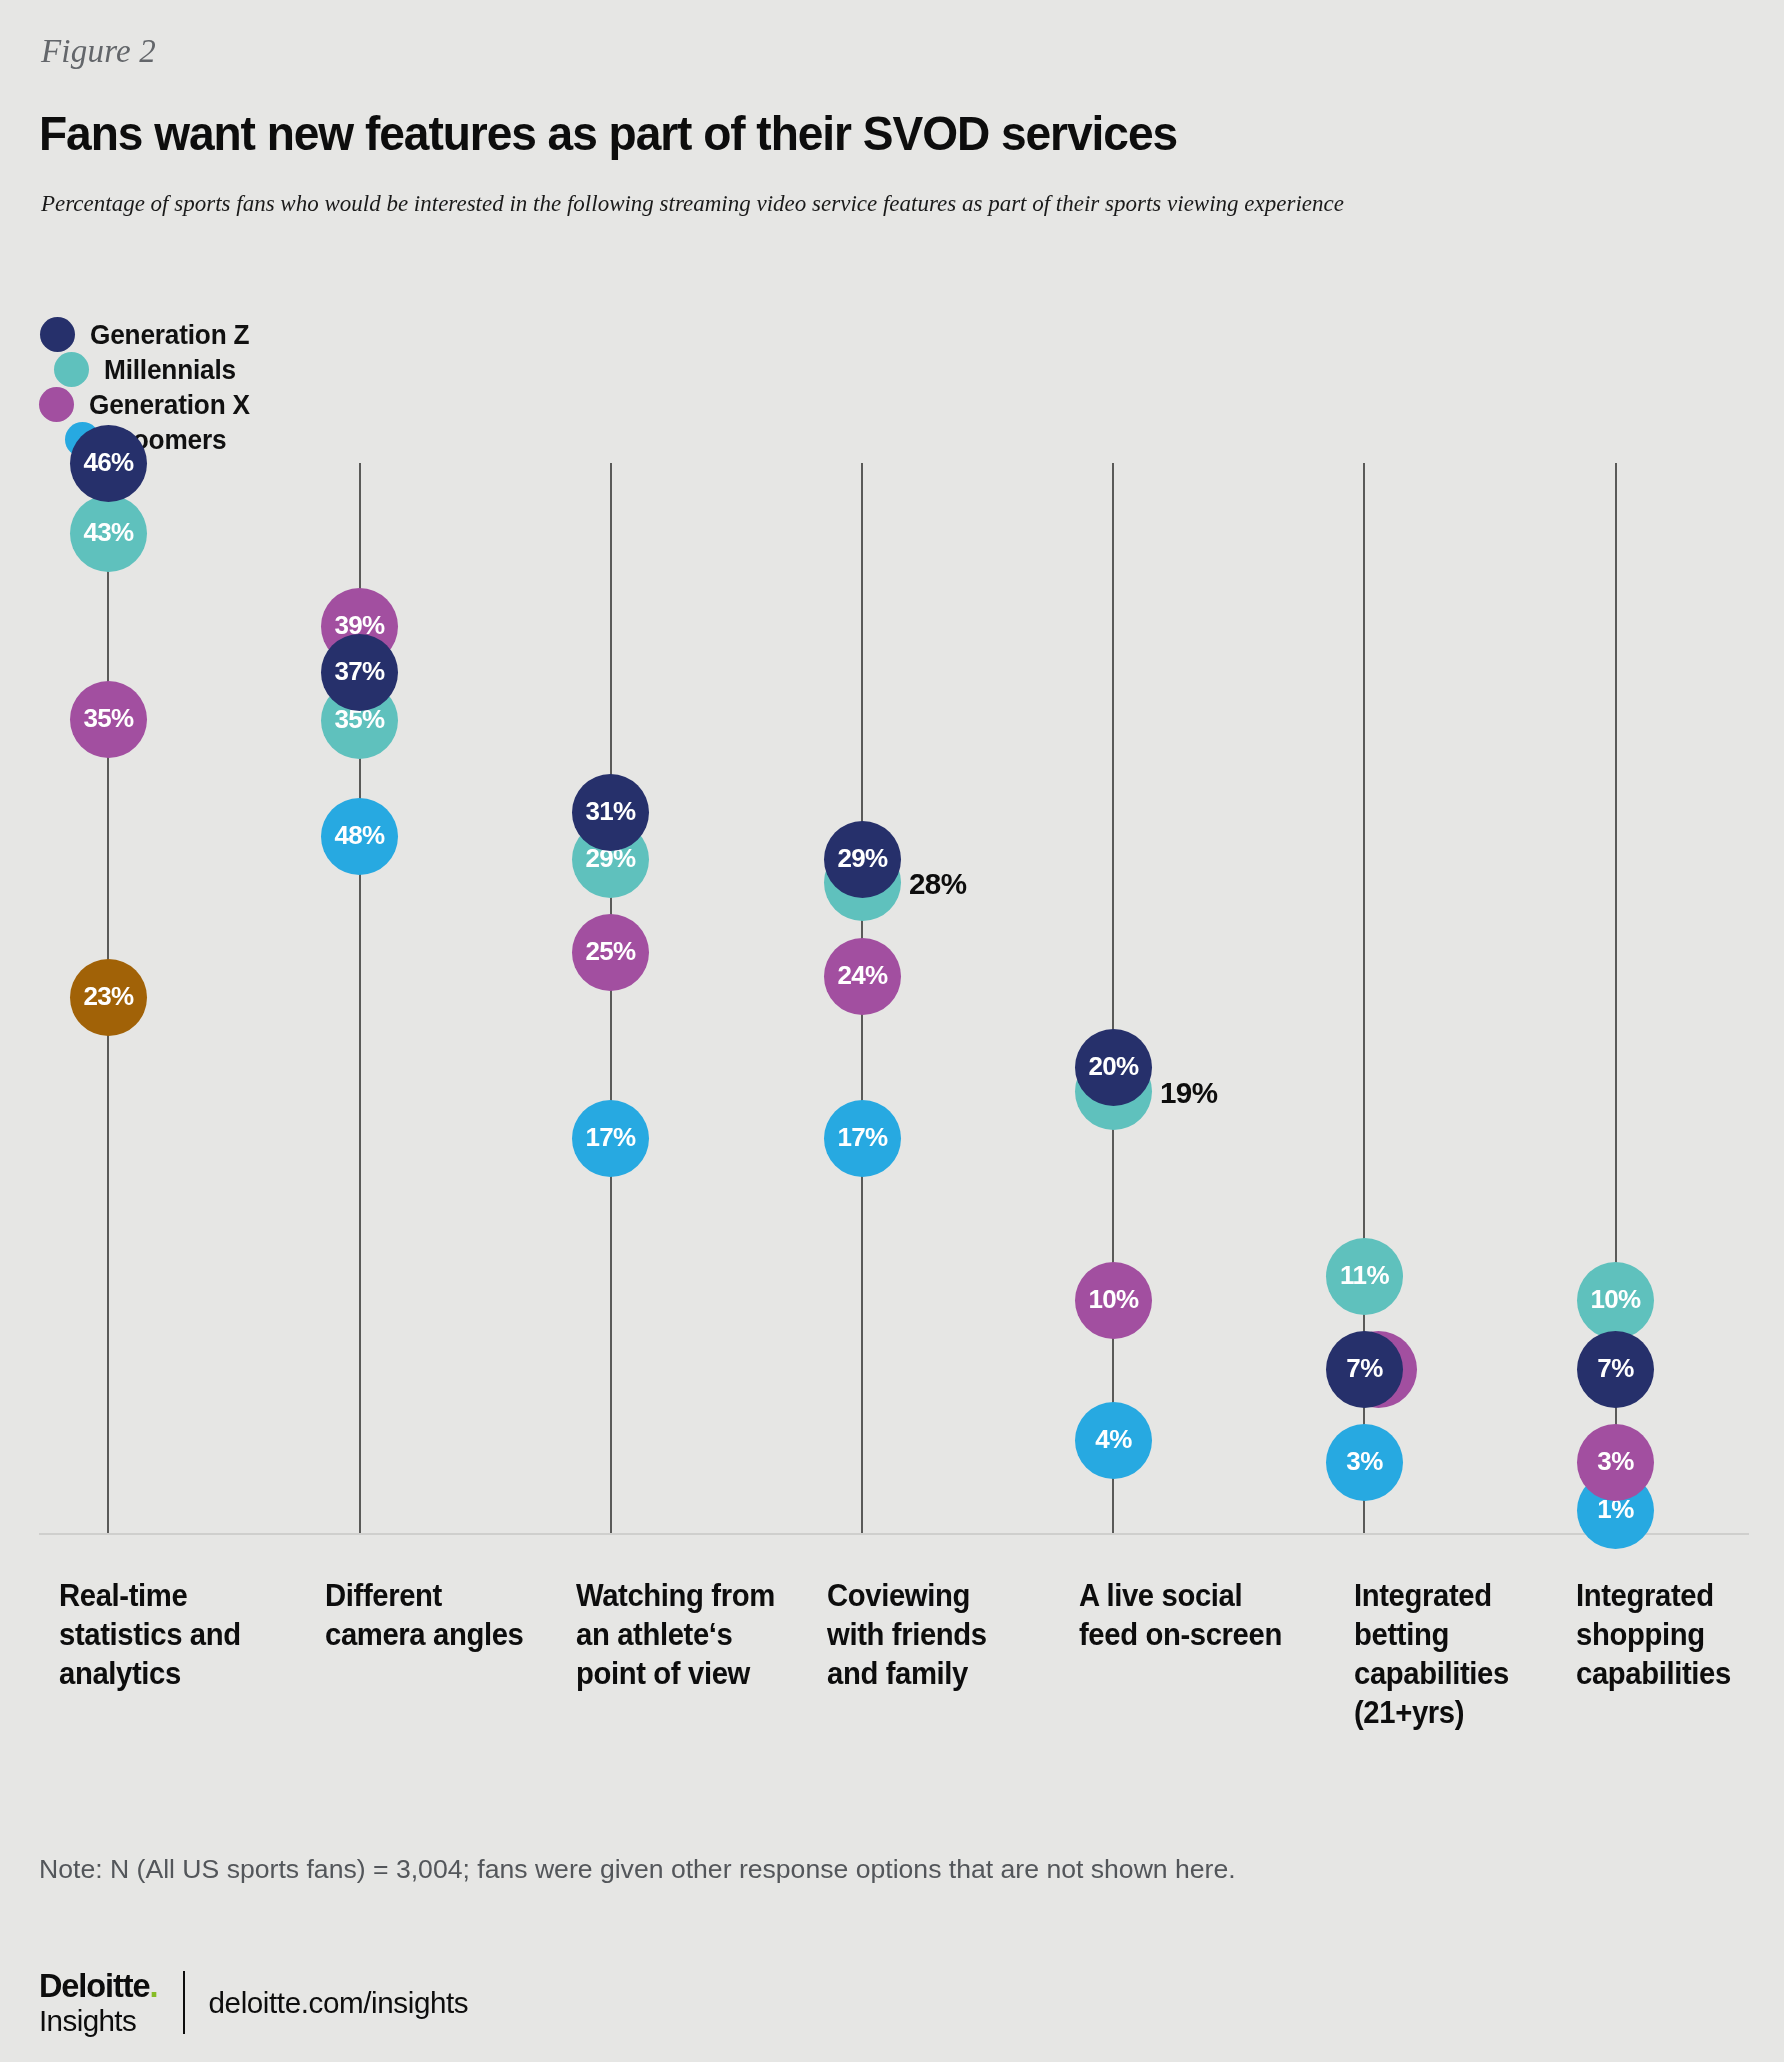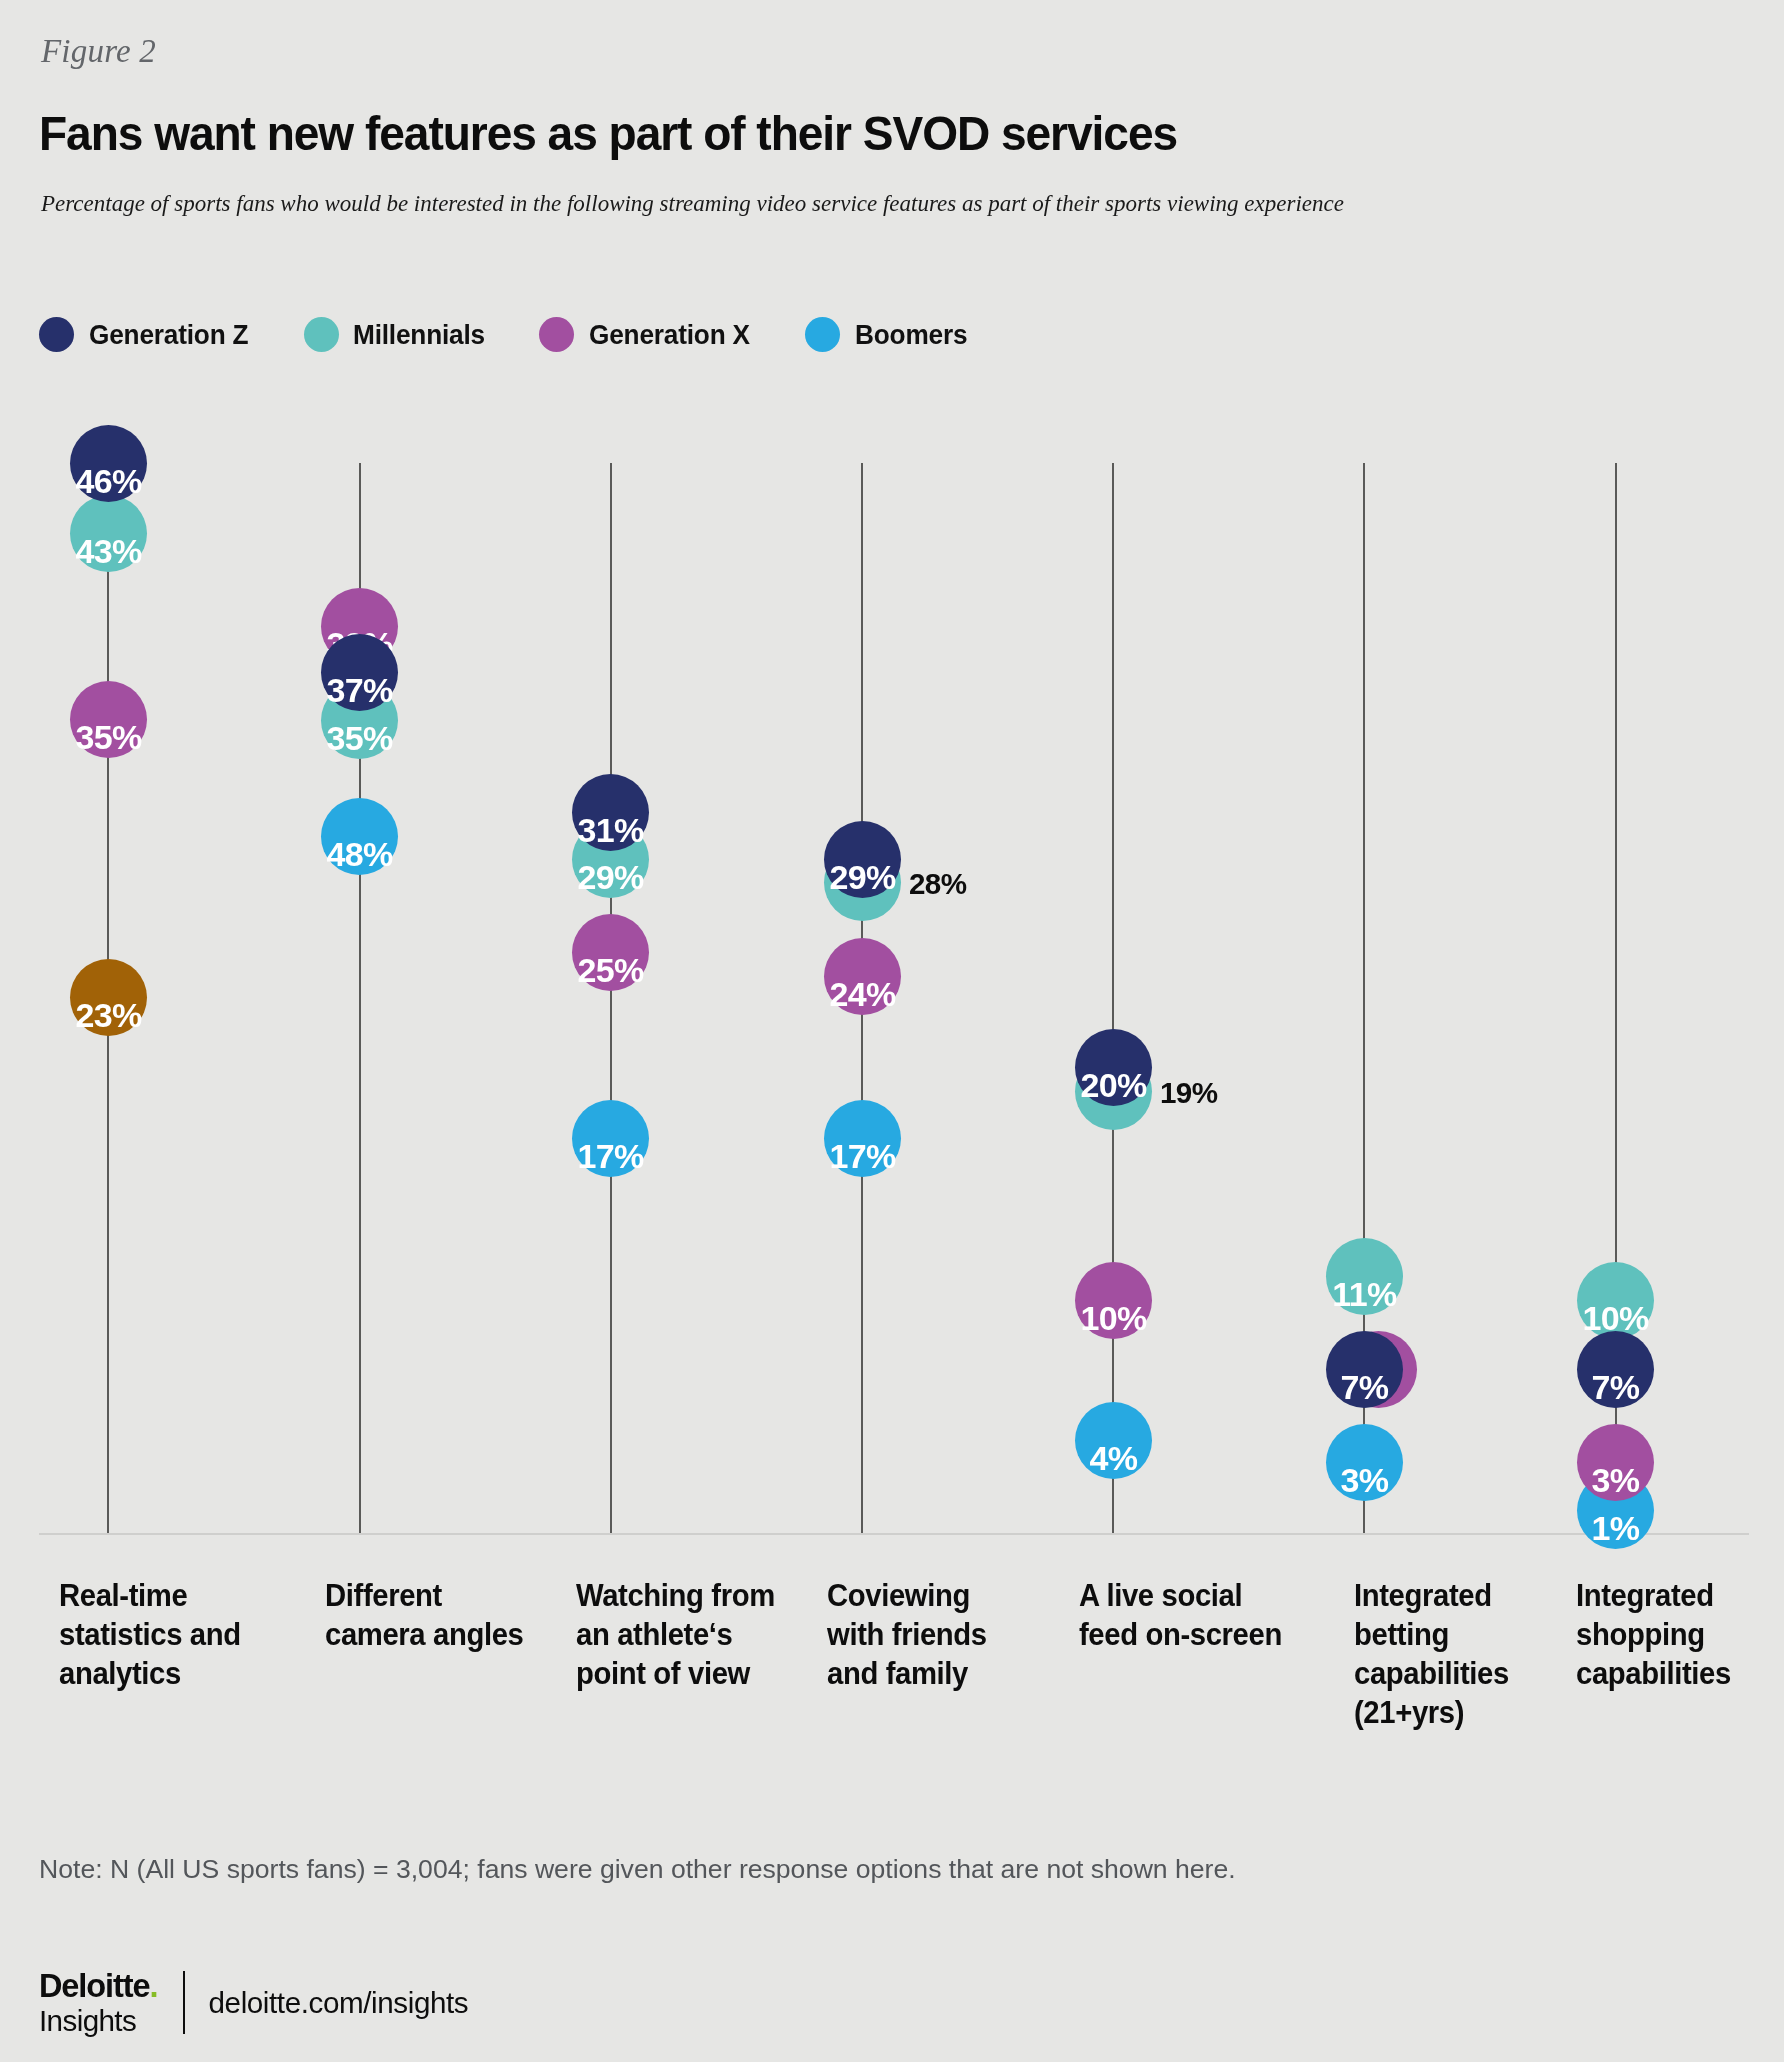--- a/index.html
+++ b/index.html
@@ -39,21 +39,21 @@
     font-family:"Liberation Serif", serif;
     font-style:italic;
     font-size:23px;
     line-height:1.33;
     color:#1a1a1a;
   }
 
   
   .legend{
     position:absolute;left:39px;top:317px;
-    display:flex;align-items:center;
+    display:flex;align-items:center;flex-direction:column;
   }
   .legend-item{display:flex;align-items:center;margin-right:47px;}
   .legend-dot{
     width:35px;height:35px;border-radius:50%;
     margin-right:14.8px;flex:0 0 auto;
   }
   .legend-text{
     font-weight:bold;font-size:27.6px;color:#111;
     letter-spacing:-0.2px;white-space:nowrap;
     transform:scaleX(.95);transform-origin:left center;
@@ -64,24 +64,24 @@
   .axis-baseline{
     position:absolute;left:39px;top:1533px;
     width:1710px;height:2px;background:#cfcfcd;
   }
   .col-line{
     position:absolute;width:2px;background:#5a5a58;top:463px;
   }
   .bubble{
     position:absolute;
     border-radius:50%;
-    display:flex;align-items:flex-end;justify-content:center;
+    display:flex;align-items:center;justify-content:center;
     color:#ffffff;
     font-weight:bold;
-    font-size:34px;
+    font-size:26px;
     letter-spacing:-0.6px;
     box-sizing:border-box;
   }
   .bubble span{transform:translateY(-1px);}
   .ext-label{
     position:absolute;
     font-weight:bold;font-size:29.6px;color:#0d0d0d;
     letter-spacing:-0.6px;white-space:nowrap;
   }
   .cat-label{

